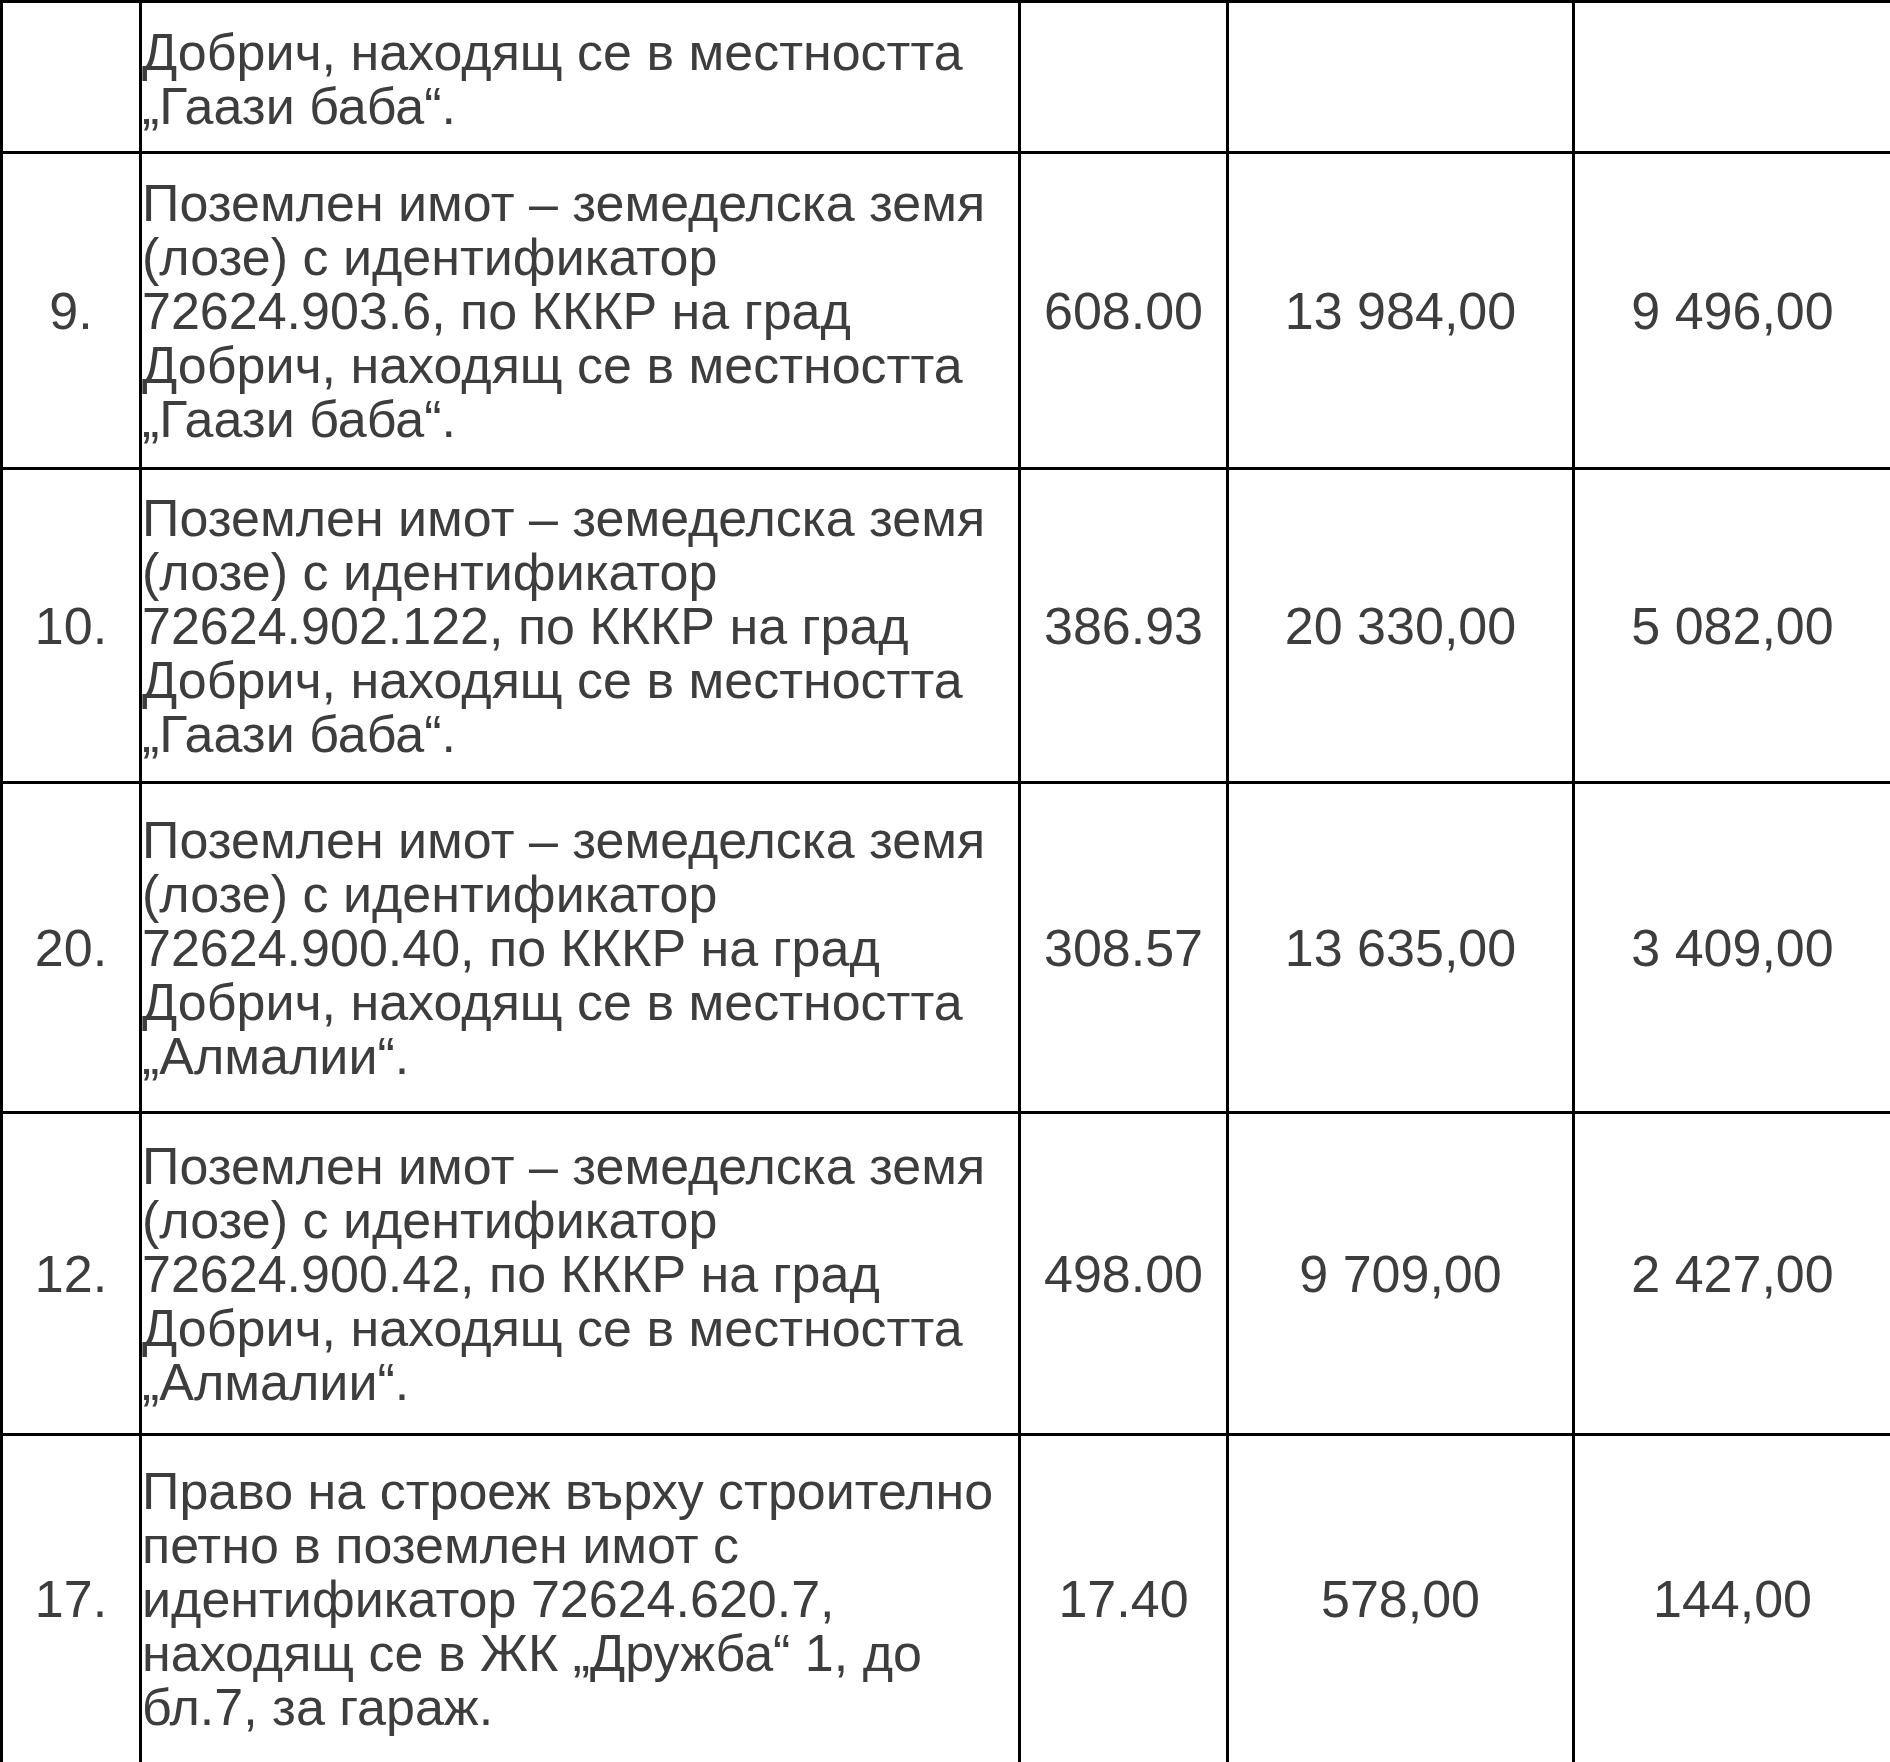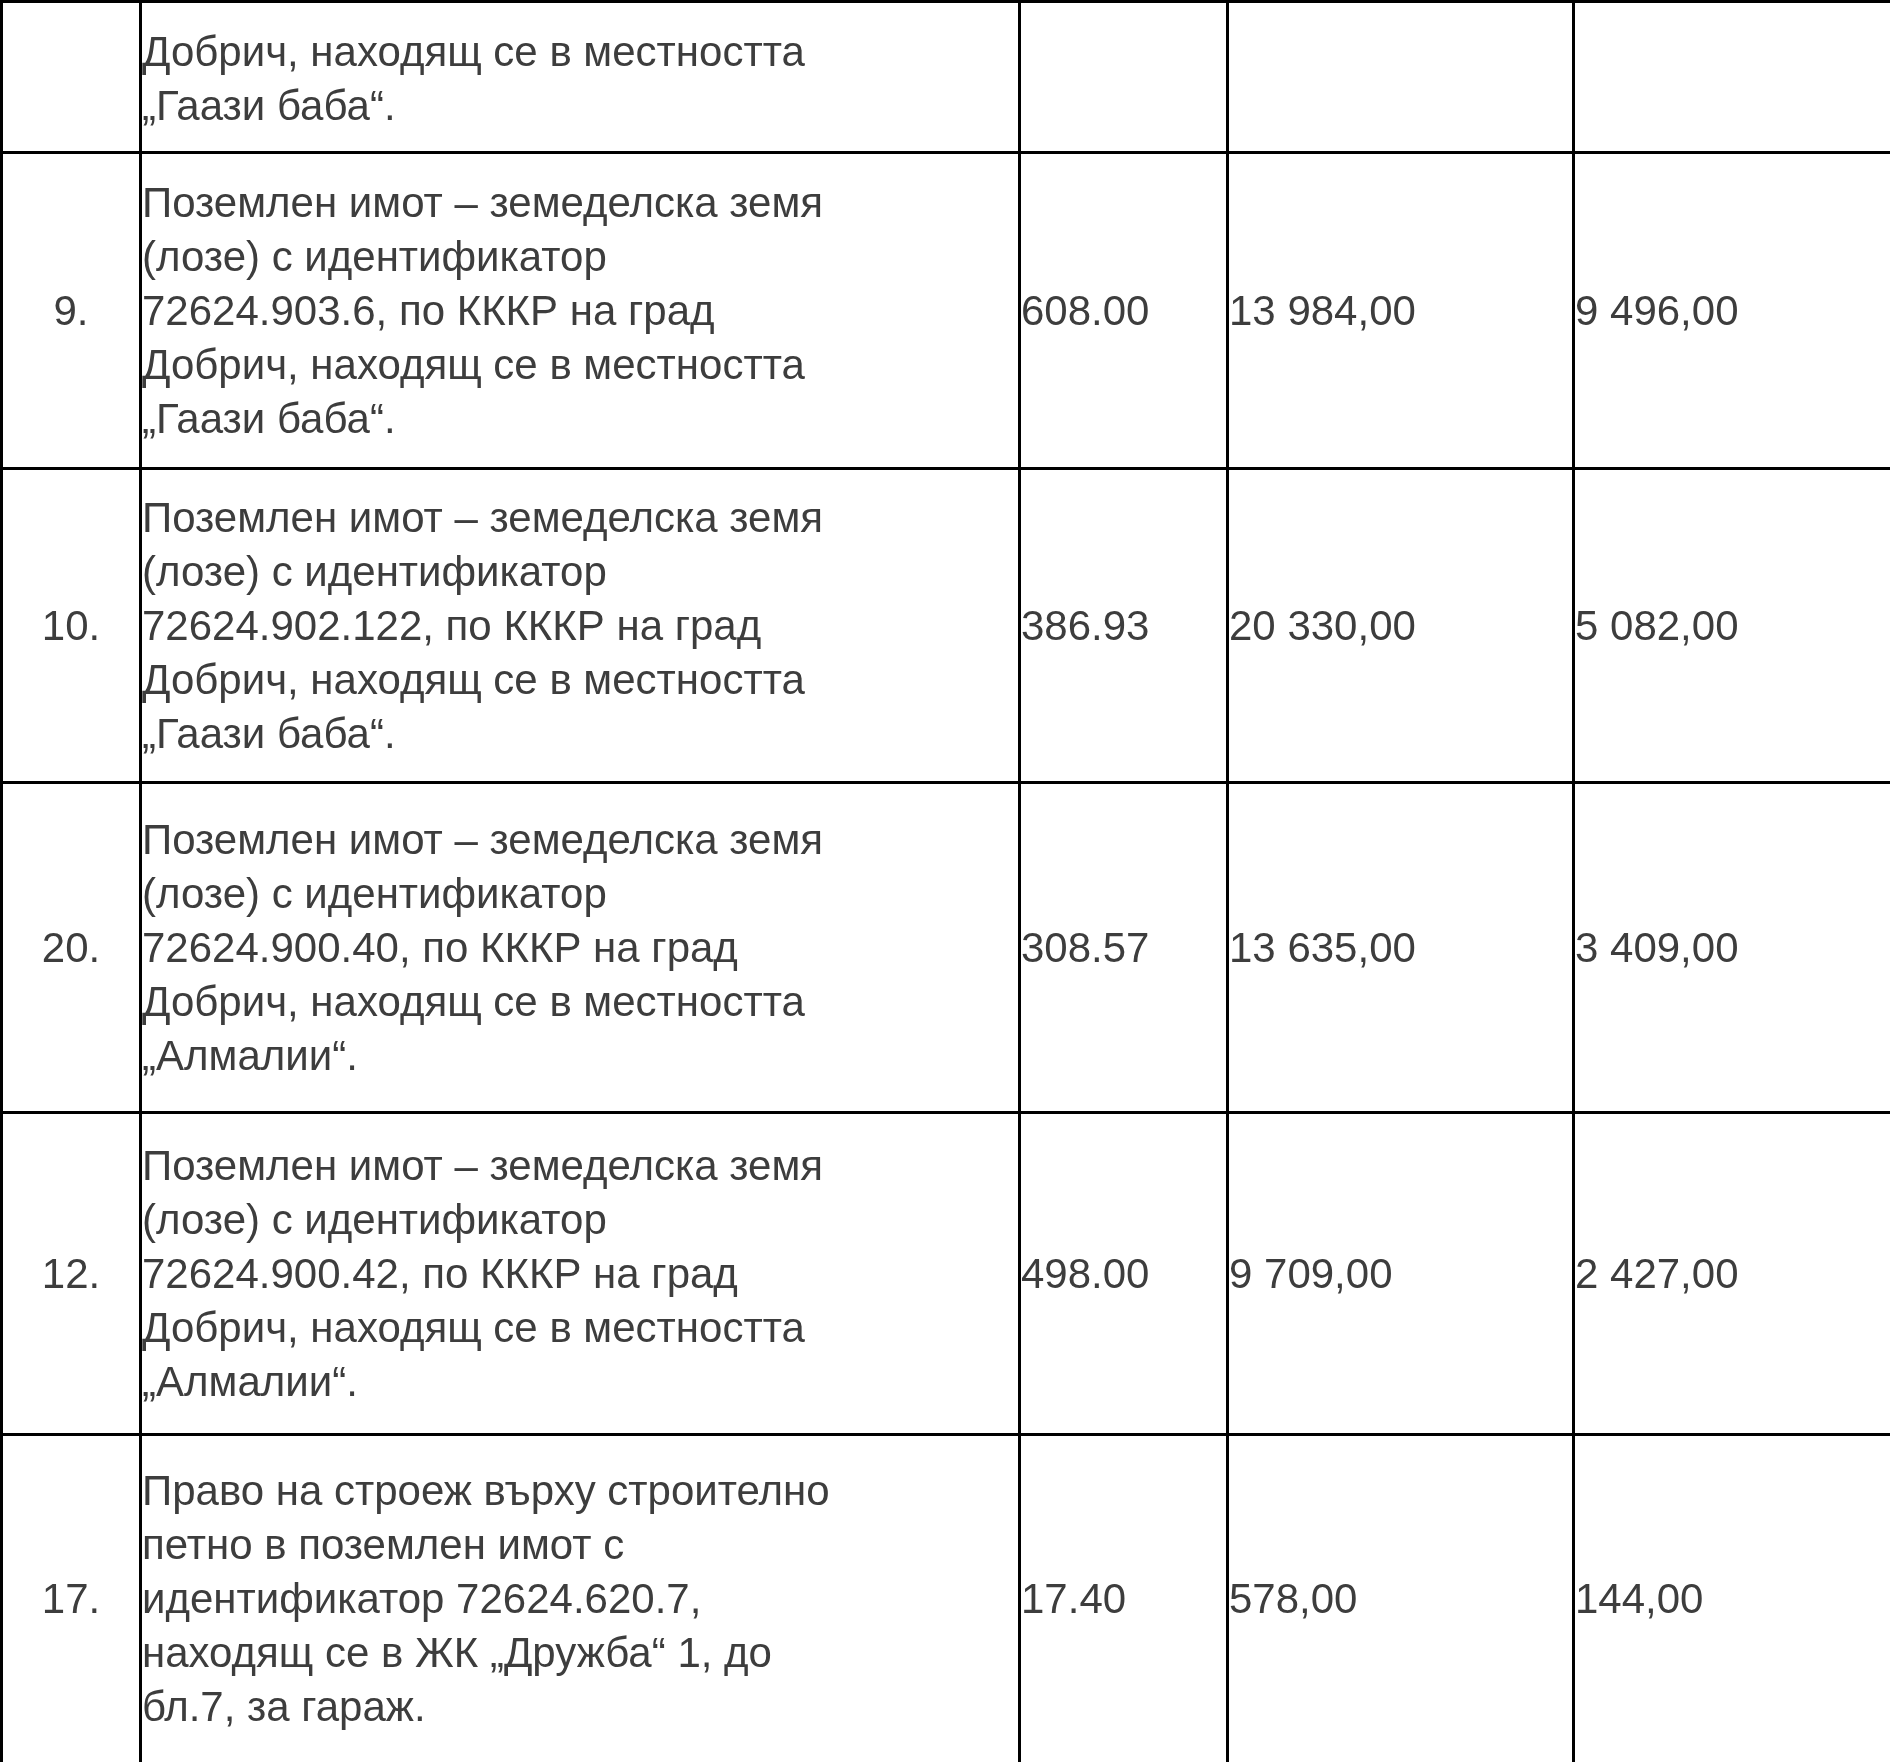--- a/index.html
+++ b/index.html
@@ -16,41 +16,41 @@
   table.doc-table {
     width: 1890px;
     height: 1762px;
     border-collapse: collapse;
     table-layout: fixed;
     background: #ffffff;
   }
   table.doc-table td {
     border: 3px solid #000000;
     box-sizing: border-box;
-    font-size: 42px;
+    font-size: 52px;
     line-height: 54px;
     color: #3d3d3d;
     overflow: hidden;
     vertical-align: middle;
     padding: 0;
   }
   td.cell-num {
     text-align: center;
   }
   td.cell-desc {
     text-align: left;
     padding: 10px 10px 10px 15px;
     white-space: pre-line;
   }
   td.cell-desc.cut-top {
     vertical-align: bottom;
     padding-bottom: 18px;
   }
   td.cell-val {
-    text-align: left;
+    text-align: center;
     white-space: nowrap;
   }
 </style>
 </head>
 <body>
 
 <table class="doc-table">
   <colgroup>
     <col style="width:139px">
     <col style="width:879px">

